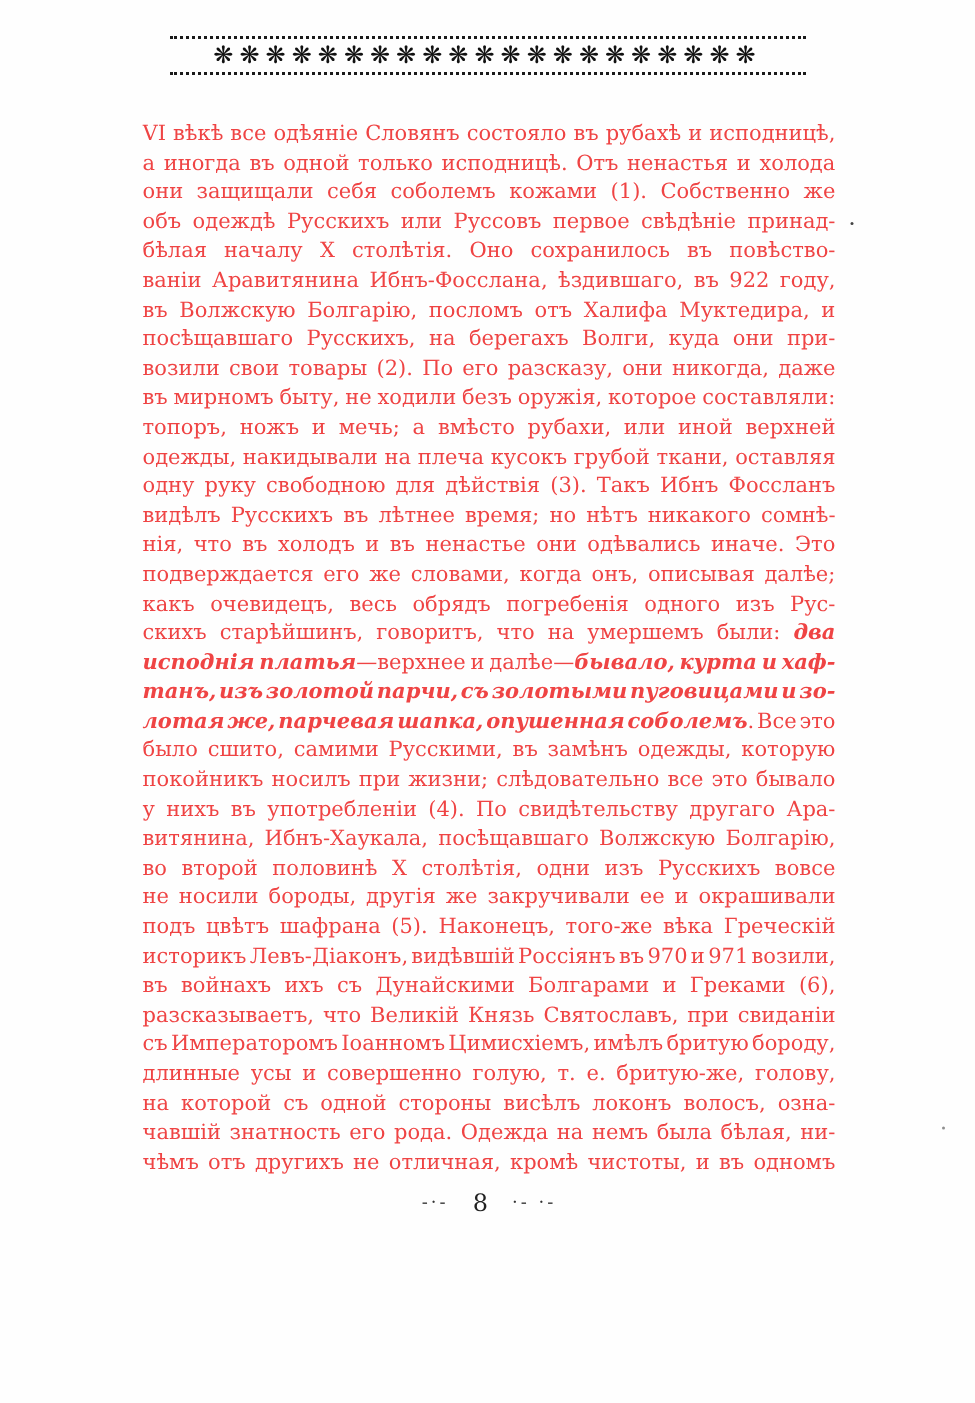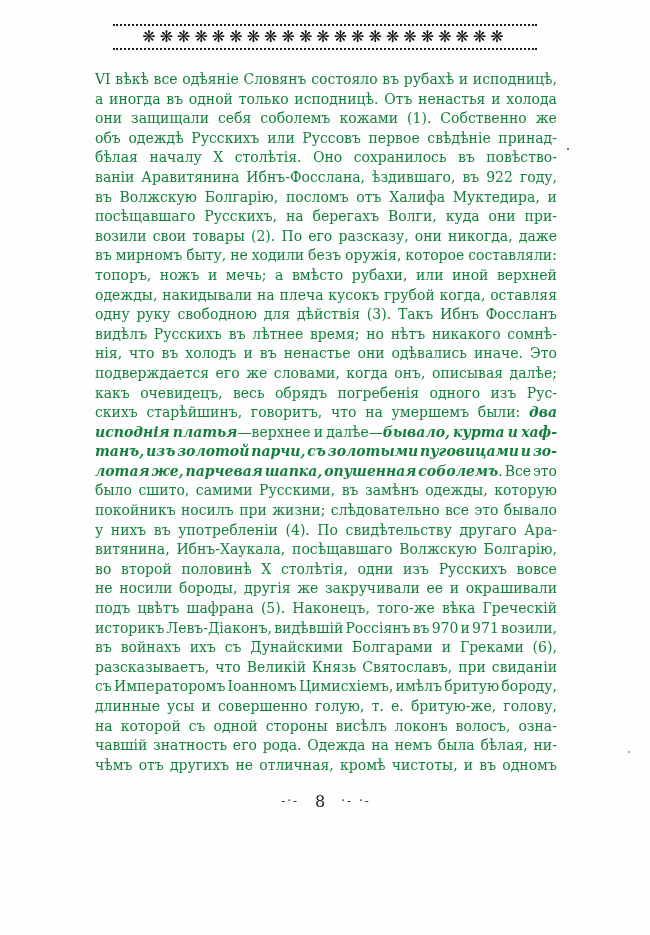--- a/index.html
+++ b/index.html
@@ -21,23 +21,23 @@
     font-family:"DejaVu Sans","Liberation Sans",sans-serif;
     font-size:16px;
     line-height:20px;
     letter-spacing:4px;
     color:#111;
     overflow:hidden;
     white-space:nowrap;
   }
   .text-block{
     position:absolute;
-    left:95px;top:71px;width:462px;
+    left:95px;top:81px;width:462px;
     font-size:14px;
-    color:#15803d;
+    color:#ef4444;
   }
   .line{
     display:flex;
     justify-content:space-between;
     align-items:baseline;
     height:19.6px;
     overflow:hidden;
   }
   .tok{white-space:nowrap;}
   .it{font-style:italic;font-weight:bold;}
@@ -191,21 +191,21 @@
         <span class="tok"><span>иной</span></span>
         <span class="tok"><span>верхней</span></span>
       </div>
       <div class="line">
         <span class="tok"><span>одежды,</span></span>
         <span class="tok"><span>накидывали</span></span>
         <span class="tok"><span>на</span></span>
         <span class="tok"><span>плеча</span></span>
         <span class="tok"><span>кусокъ</span></span>
         <span class="tok"><span>грубой</span></span>
-        <span class="tok"><span>когда,</span></span>
+        <span class="tok"><span>ткани,</span></span>
         <span class="tok"><span>оставляя</span></span>
       </div>
       <div class="line">
         <span class="tok"><span>одну</span></span>
         <span class="tok"><span>руку</span></span>
         <span class="tok"><span>свободною</span></span>
         <span class="tok"><span>для</span></span>
         <span class="tok"><span>дѣйствія</span></span>
         <span class="tok"><span>(3).</span></span>
         <span class="tok"><span>Такъ</span></span>

